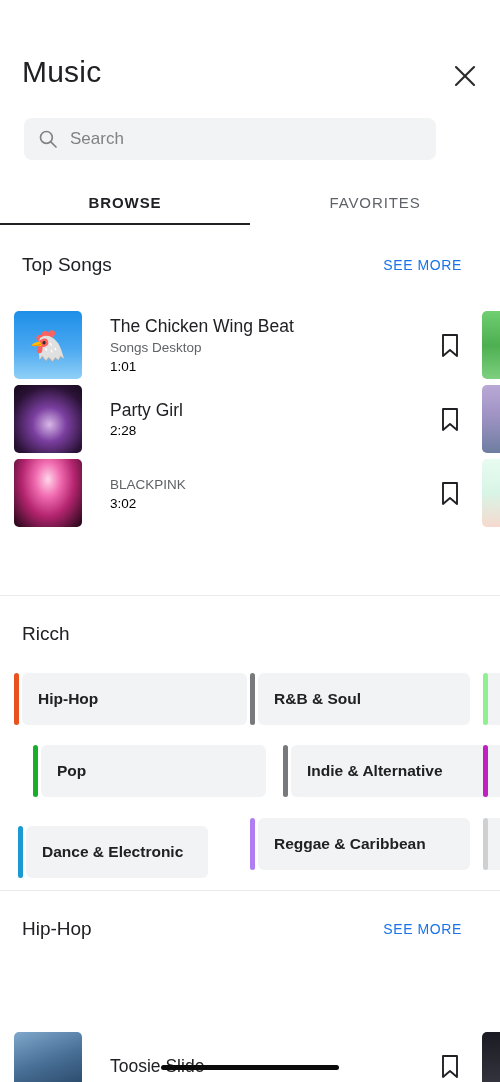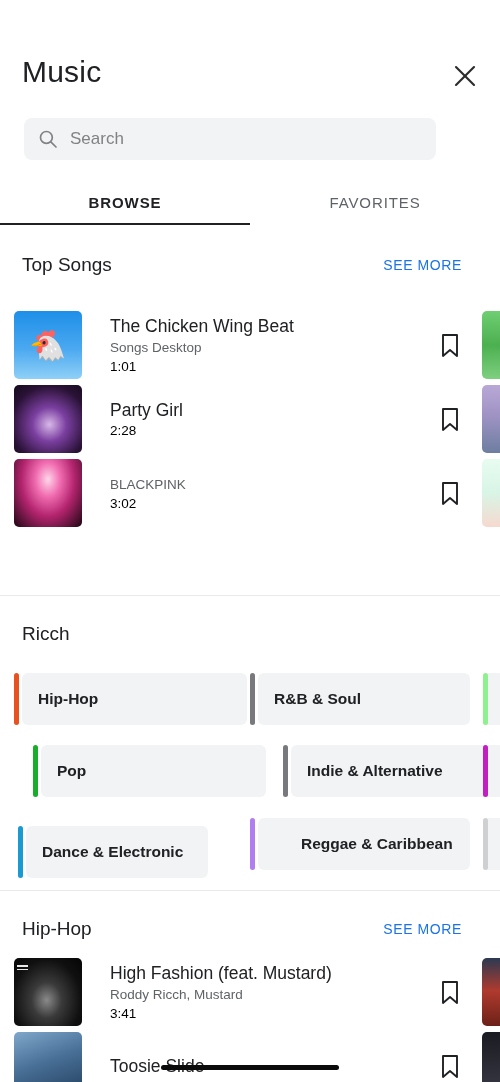--- a/index.html
+++ b/index.html
@@ -233,55 +233,35 @@
     <span class="genre-label">Indie &amp; Alternative</span>
   </div>
   <div class="genre-peek" style="top:745px; left:483px;">
     <span class="genre-peek-bar" style="background: rgb(194, 31, 194);"></span>
   </div>
 
   <div class="genre-chip" style="top:818px; left:26px; width:182px;margin-top:8px;">
     <span class="genre-bar" style="background: rgb(26, 154, 208);"></span>
     <span class="genre-label">Dance &amp; Electronic</span>
   </div>
-  <div class="genre-chip" style="top:818px; left:258px; width:212px;padding-left:27px;">
+  <div class="genre-chip" style="top:818px; left:258px; width:212px;">
     <span class="genre-bar" style="background: rgb(176, 126, 240);"></span>
     <span class="genre-label">Reggae &amp; Caribbean</span>
   </div>
   <div class="genre-peek" style="top:818px; left:483px;">
     <span class="genre-peek-bar" style="background: rgb(207, 208, 210);"></span>
   </div>
 
   <div class="divider" style="top:890px;"></div>
 
   <div class="sec-head" style="top:918px;">
     <div class="sec-title">Hip-Hop</div>
     <div class="see-more" style="color: rgb(26, 115, 232);">SEE MORE</div>
   </div>
 
-  <div class="song-row" style="top:955px;">
-    <div class="art" style="background: radial-gradient(at 48% 62%, rgb(138, 138, 138) 0%, rgb(58, 58, 58) 30%, rgb(16, 16, 16) 68%, rgb(5, 5, 5) 100%);">
-      <span class="drag-handle">
-          <i></i>
-          <i></i>
-        </span>
-      <span class="emoji"></span>
-    </div>
-    <div class="meta">
-      <div class="s-title">High Fashion (feat. Mustard)</div>
-      <div class="s-artist">Roddy Ricch, Mustard</div>
-      <div class="s-dur">3:41</div>
-    </div>
-    <span class="bookmark">
-      <svg width="34" height="34" viewBox="0 0 34 34">
-        <path d="M10 7 h14 v21 l-7 -6 l-7 6 Z" fill="none" stroke="#202124" stroke-width="1.9" stroke-linejoin="round"></path>
-      </svg>
-    </span>
-    <div class="peek" style="background: linear-gradient(rgb(43, 58, 82) 0%, rgb(176, 58, 46) 48%, rgb(107, 33, 24) 100%);"></div>
-  </div>
 
   <div class="song-row" style="top:1029px;">
     <div class="art" style="background: linear-gradient(160deg, rgb(127, 168, 204) 0%, rgb(72, 111, 150) 45%, rgb(31, 59, 88) 100%);">
       <span class="emoji"></span>
     </div>
     <div class="meta">
       <div class="s-title">Toosie Slide</div>
       <div class="s-artist"></div>
       <div class="s-dur"></div>
     </div>

